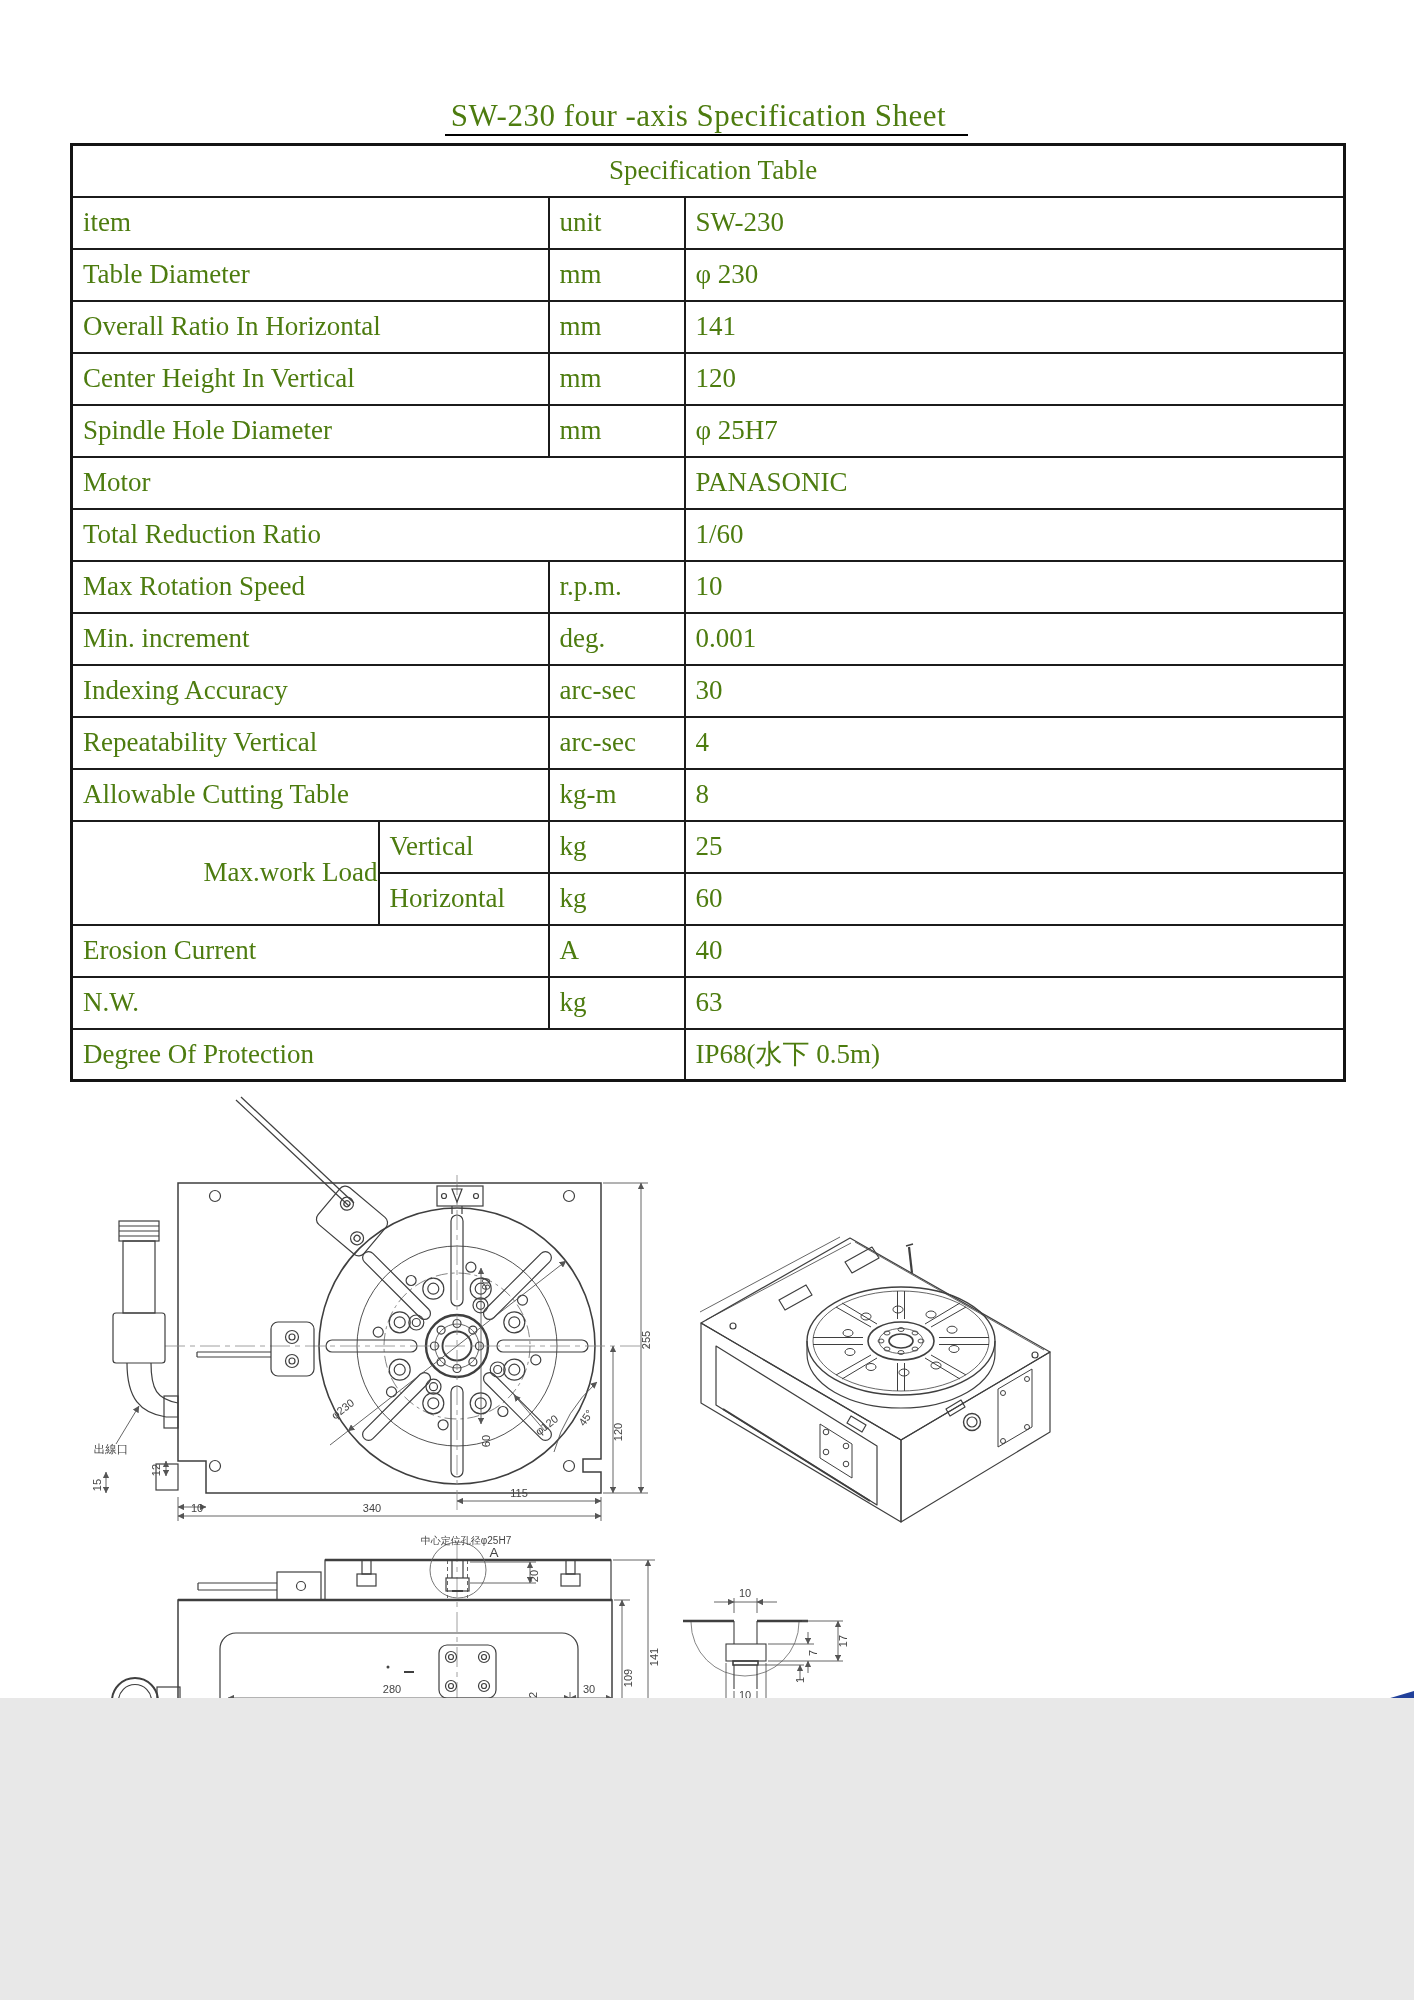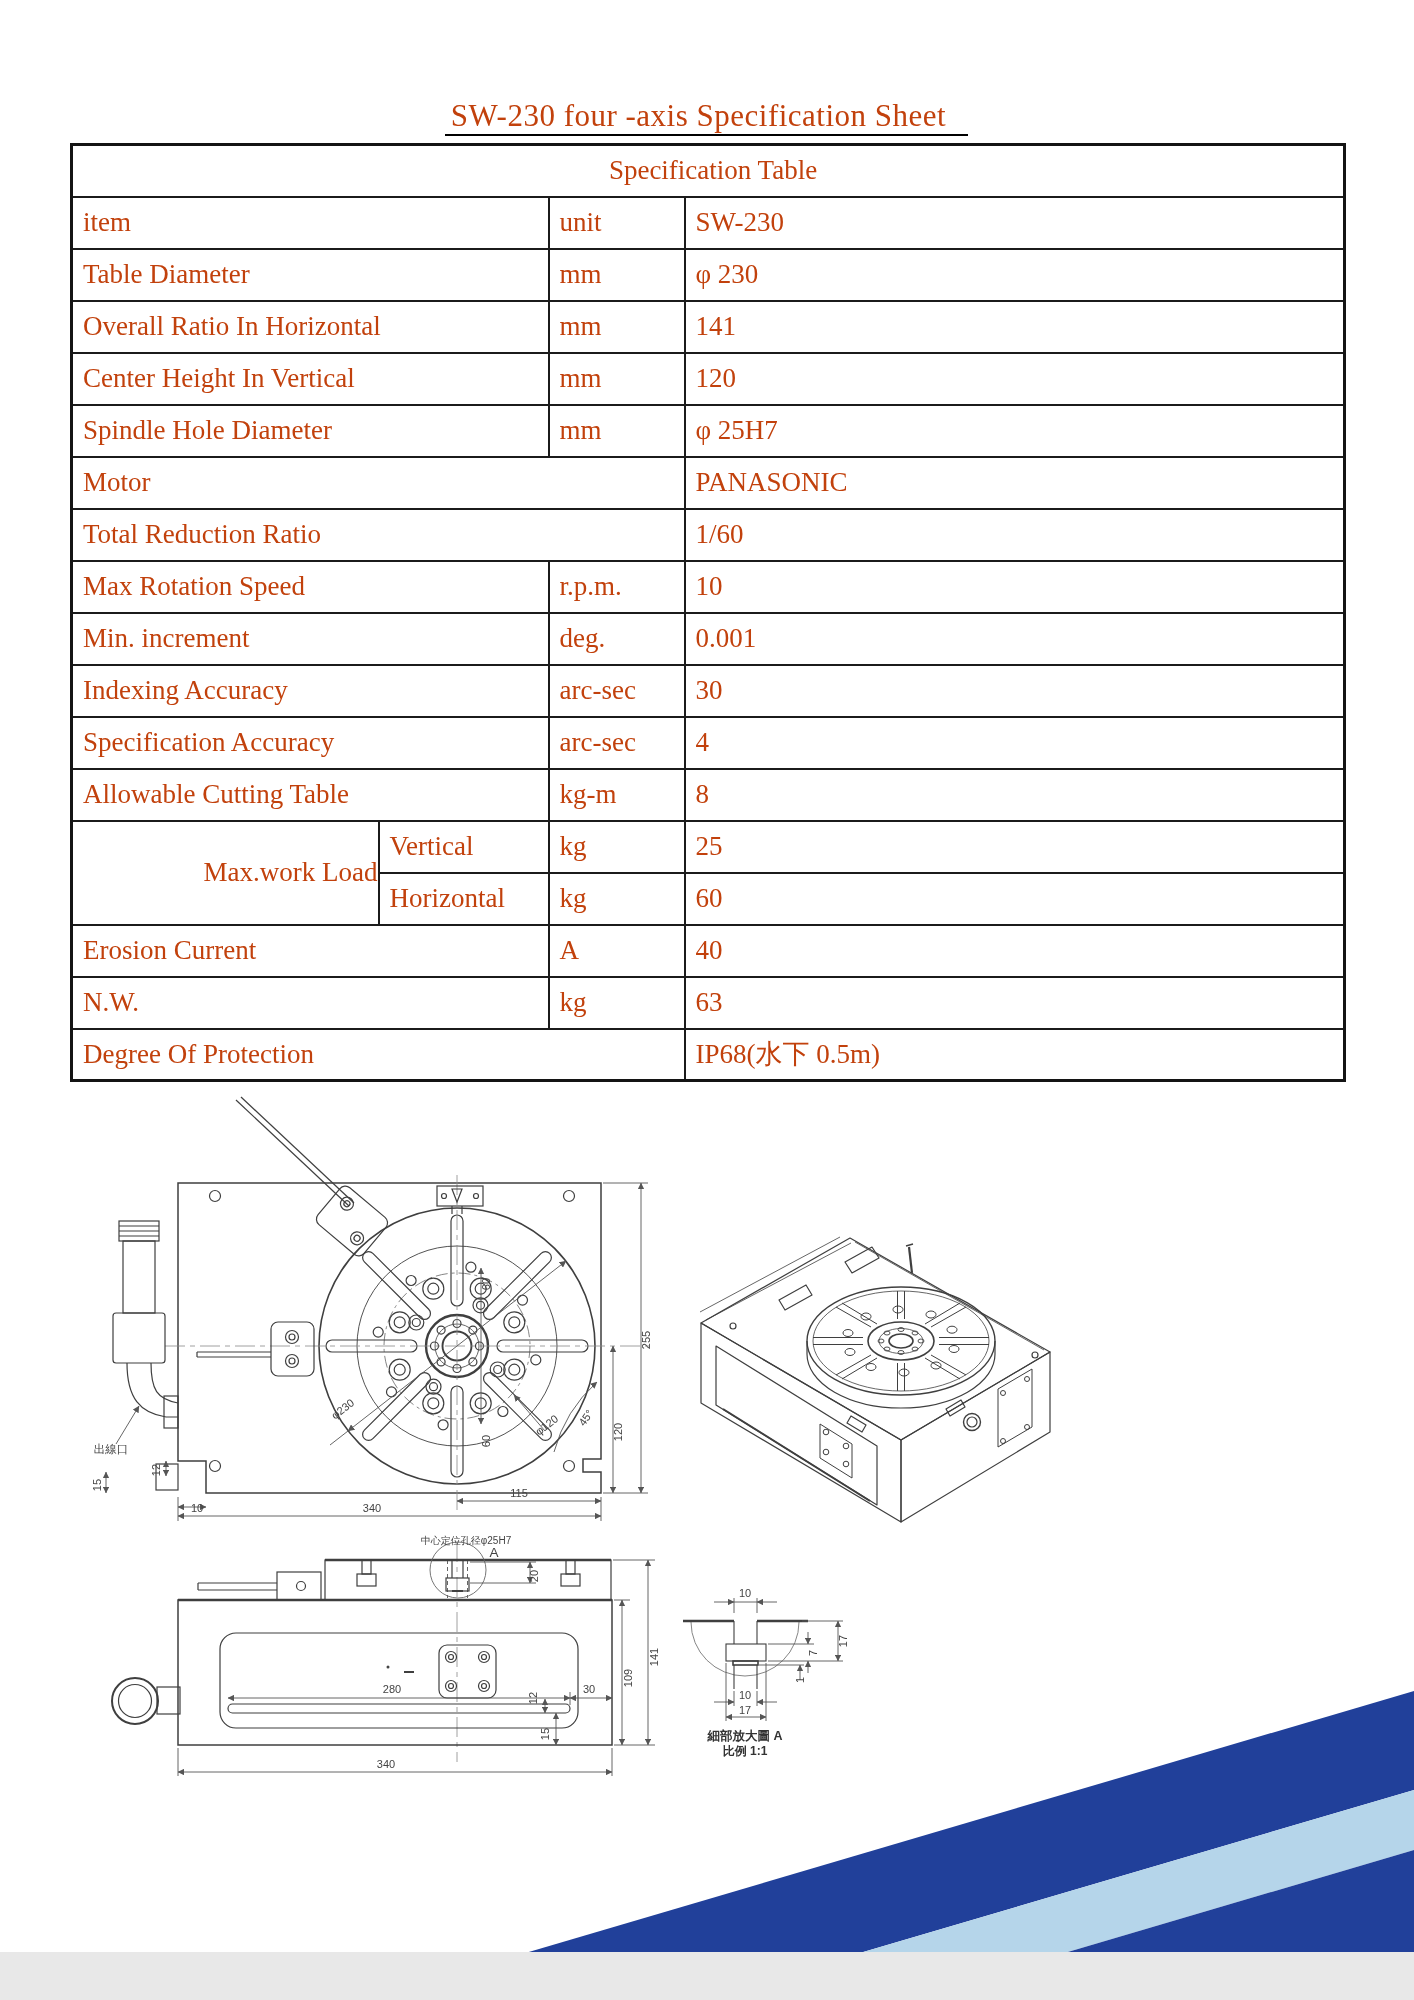--- a/index.html
+++ b/index.html
@@ -1,17 +1,17 @@
 <!DOCTYPE html>
 <html><head>
 <meta charset="utf-8">
 <style>
   html,body{margin:0;padding:0;background:#e8e8e8;}
-  .page{position:relative;width:1414px;height:1952px;background:#ffffff;overflow:hidden;
-        font-family:"Liberation Serif",serif;color:#c2410c;}
+  .page{position:relative;width:1414px;height:1698px;background:#ffffff;overflow:hidden;
+        font-family:"Liberation Serif",serif;color:#4d7c0f;}
   .title{position:absolute;left:70px;top:98px;width:1273px;text-align:center;}
   .title-text{font-size:31px;letter-spacing:0.5px;border-bottom:2.5px solid #000;
               padding:0 22px 1px 6px;}
   table.spec{position:absolute;left:70px;top:143px;width:1273px;border-collapse:collapse;
              table-layout:fixed;border:3px solid #141414;}
   table.spec td{border:2px solid #1b1b1b;font-size:27px;vertical-align:middle;
                 padding:0 0 0 10px;overflow:hidden;white-space:nowrap;}
   table.spec tr{height:52px;}
   tr.hdr{height:45px;}
   td.hdrcell{text-align:center;padding:0;font-size:27px;}
@@ -83,21 +83,21 @@
           <td class="c-item" colspan="2">Min. increment</td>
           <td class="c-unit">deg.</td>
           <td class="c-value">0.001</td>
         </tr>
         <tr>
           <td class="c-item" colspan="2">Indexing Accuracy</td>
           <td class="c-unit">arc-sec</td>
           <td class="c-value">30</td>
         </tr>
         <tr>
-          <td class="c-item" colspan="2">Specification Accuracy</td>
+          <td class="c-item" colspan="2">Repeatability Vertical</td>
           <td class="c-unit">arc-sec</td>
           <td class="c-value">4</td>
         </tr>
         <tr>
           <td class="c-item" colspan="2">Allowable Cutting Table</td>
           <td class="c-unit">kg-m</td>
           <td class="c-value">8</td>
         </tr>
         <tr>
           <td class="c-item c-group" colspan="1" rowspan="2">Max.work Load</td>

